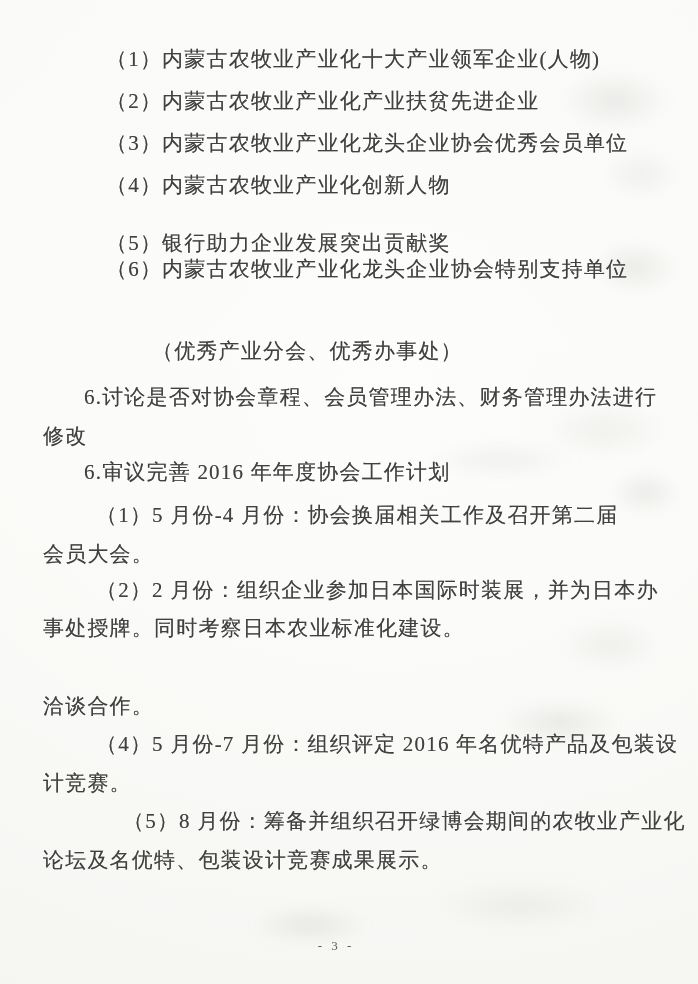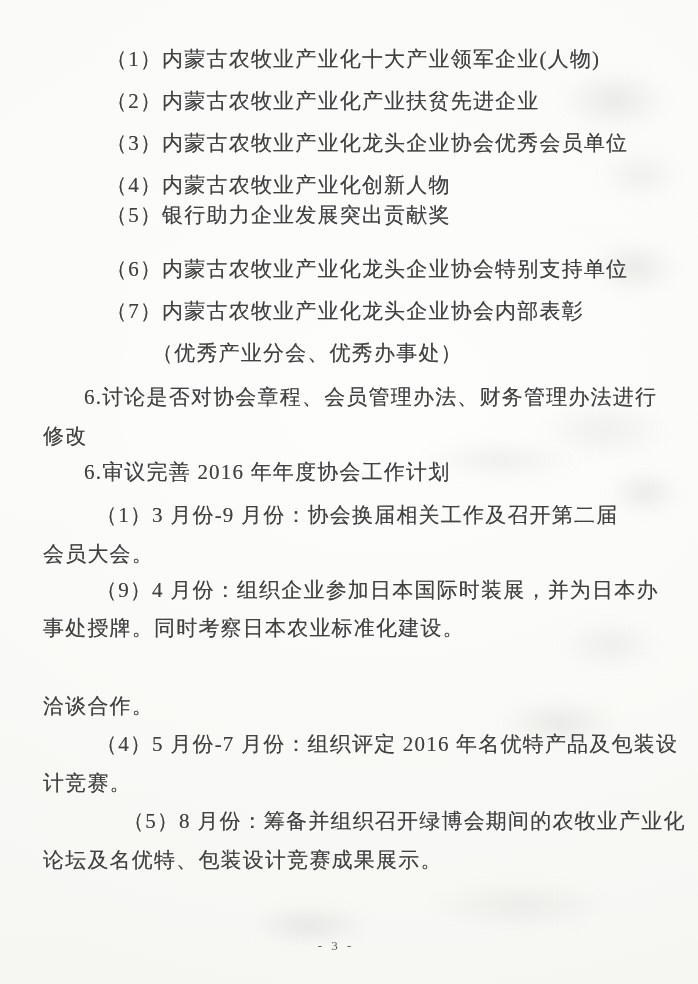--- a/index.html
+++ b/index.html
@@ -70,30 +70,29 @@
   <div class="ghost g2" style="left:420px; top:440px; width:160px; height:40px;"></div>
   <div class="ghost g2" style="left:560px; top:620px; width:100px; height:50px;"></div>
   <div class="ghost g1" style="left:500px; top:700px; width:120px; height:45px;"></div>
   <div class="ghost g2" style="left:430px; top:880px; width:180px; height:50px;"></div>
   <div class="ghost g1" style="left:250px; top:905px; width:120px; height:40px;"></div>
 
   <div class="line l-item" style="top:48px;">（1）内蒙古农牧业产业化十大产业领军企业(人物)</div>
   <div class="line l-item" style="top:90px;font-family:Liberation Serif, serif;">（2）内蒙古农牧业产业化产业扶贫先进企业</div>
   <div class="line l-item" style="top:132px;">（3）内蒙古农牧业产业化龙头企业协会优秀会员单位</div>
   <div class="line l-item" style="top:174px;">（4）内蒙古农牧业产业化创新人物</div>
-  <div class="line l-item" style="top:204px;">（5）银行助力企业发展突出贡献奖</div>
+  <div class="line l-item" style="top:232px;">（5）银行助力企业发展突出贡献奖</div>
   <div class="line l-item" style="top:258px;">（6）内蒙古农牧业产业化龙头企业协会特别支持单位</div>
-  <div class="line l-item" style="top:300px;">（7）内蒙古农牧业产业化龙头企业协会内部表彰</div>
-  <div class="line l-sub" style="top:342px;">（优秀产业分会、优秀办事处）</div>
+  <div class="line l-sub" style="top:342px;font-family:Liberation Mono, monospace;">（优秀产业分会、优秀办事处）</div>
   <div class="line l-num" style="top:386px;">6.讨论是否对协会章程、会员管理办法、财务管理办法进行</div>
   <div class="line l-cont" style="top:425px;">修改</div>
   <div class="line l-num" style="top:461px;text-align:right;">6.审议完善 2016 年年度协会工作计划</div>
-  <div class="line l-item2" style="top:504px;">（1）3 月份-9 月份：协会换届相关工作及召开第二届</div>
+  <div class="line l-item2" style="top:504px;">（1）5 月份-4 月份：协会换届相关工作及召开第二届</div>
   <div class="line l-cont" style="top:543px;">会员大会。</div>
-  <div class="line l-item2" style="top:579px;">（9）4 月份：组织企业参加日本国际时装展，并为日本办</div>
+  <div class="line l-item2" style="top:579px;">（2）2 月份：组织企业参加日本国际时装展，并为日本办</div>
   <div class="line l-cont" style="top:617px;">事处授牌。同时考察日本农业标准化建设。</div>
   <div class="line l-cont" style="top:695px;">洽谈合作。</div>
   <div class="line l-item2" style="top:733px;font-family:Liberation Serif, serif;">（4）5 月份-7 月份：组织评定 2016 年名优特产品及包装设</div>
   <div class="line l-cont" style="top:772px;">计竞赛。</div>
   <div class="line l-item2" style="top:810px;margin-left:27px;">（5）8 月份：筹备并组织召开绿博会期间的农牧业产业化</div>
   <div class="line l-cont" style="top:849px;">论坛及名优特、包装设计竞赛成果展示。</div>
 
   <div class="page-num">- 3 -</div>
 
 </div>

